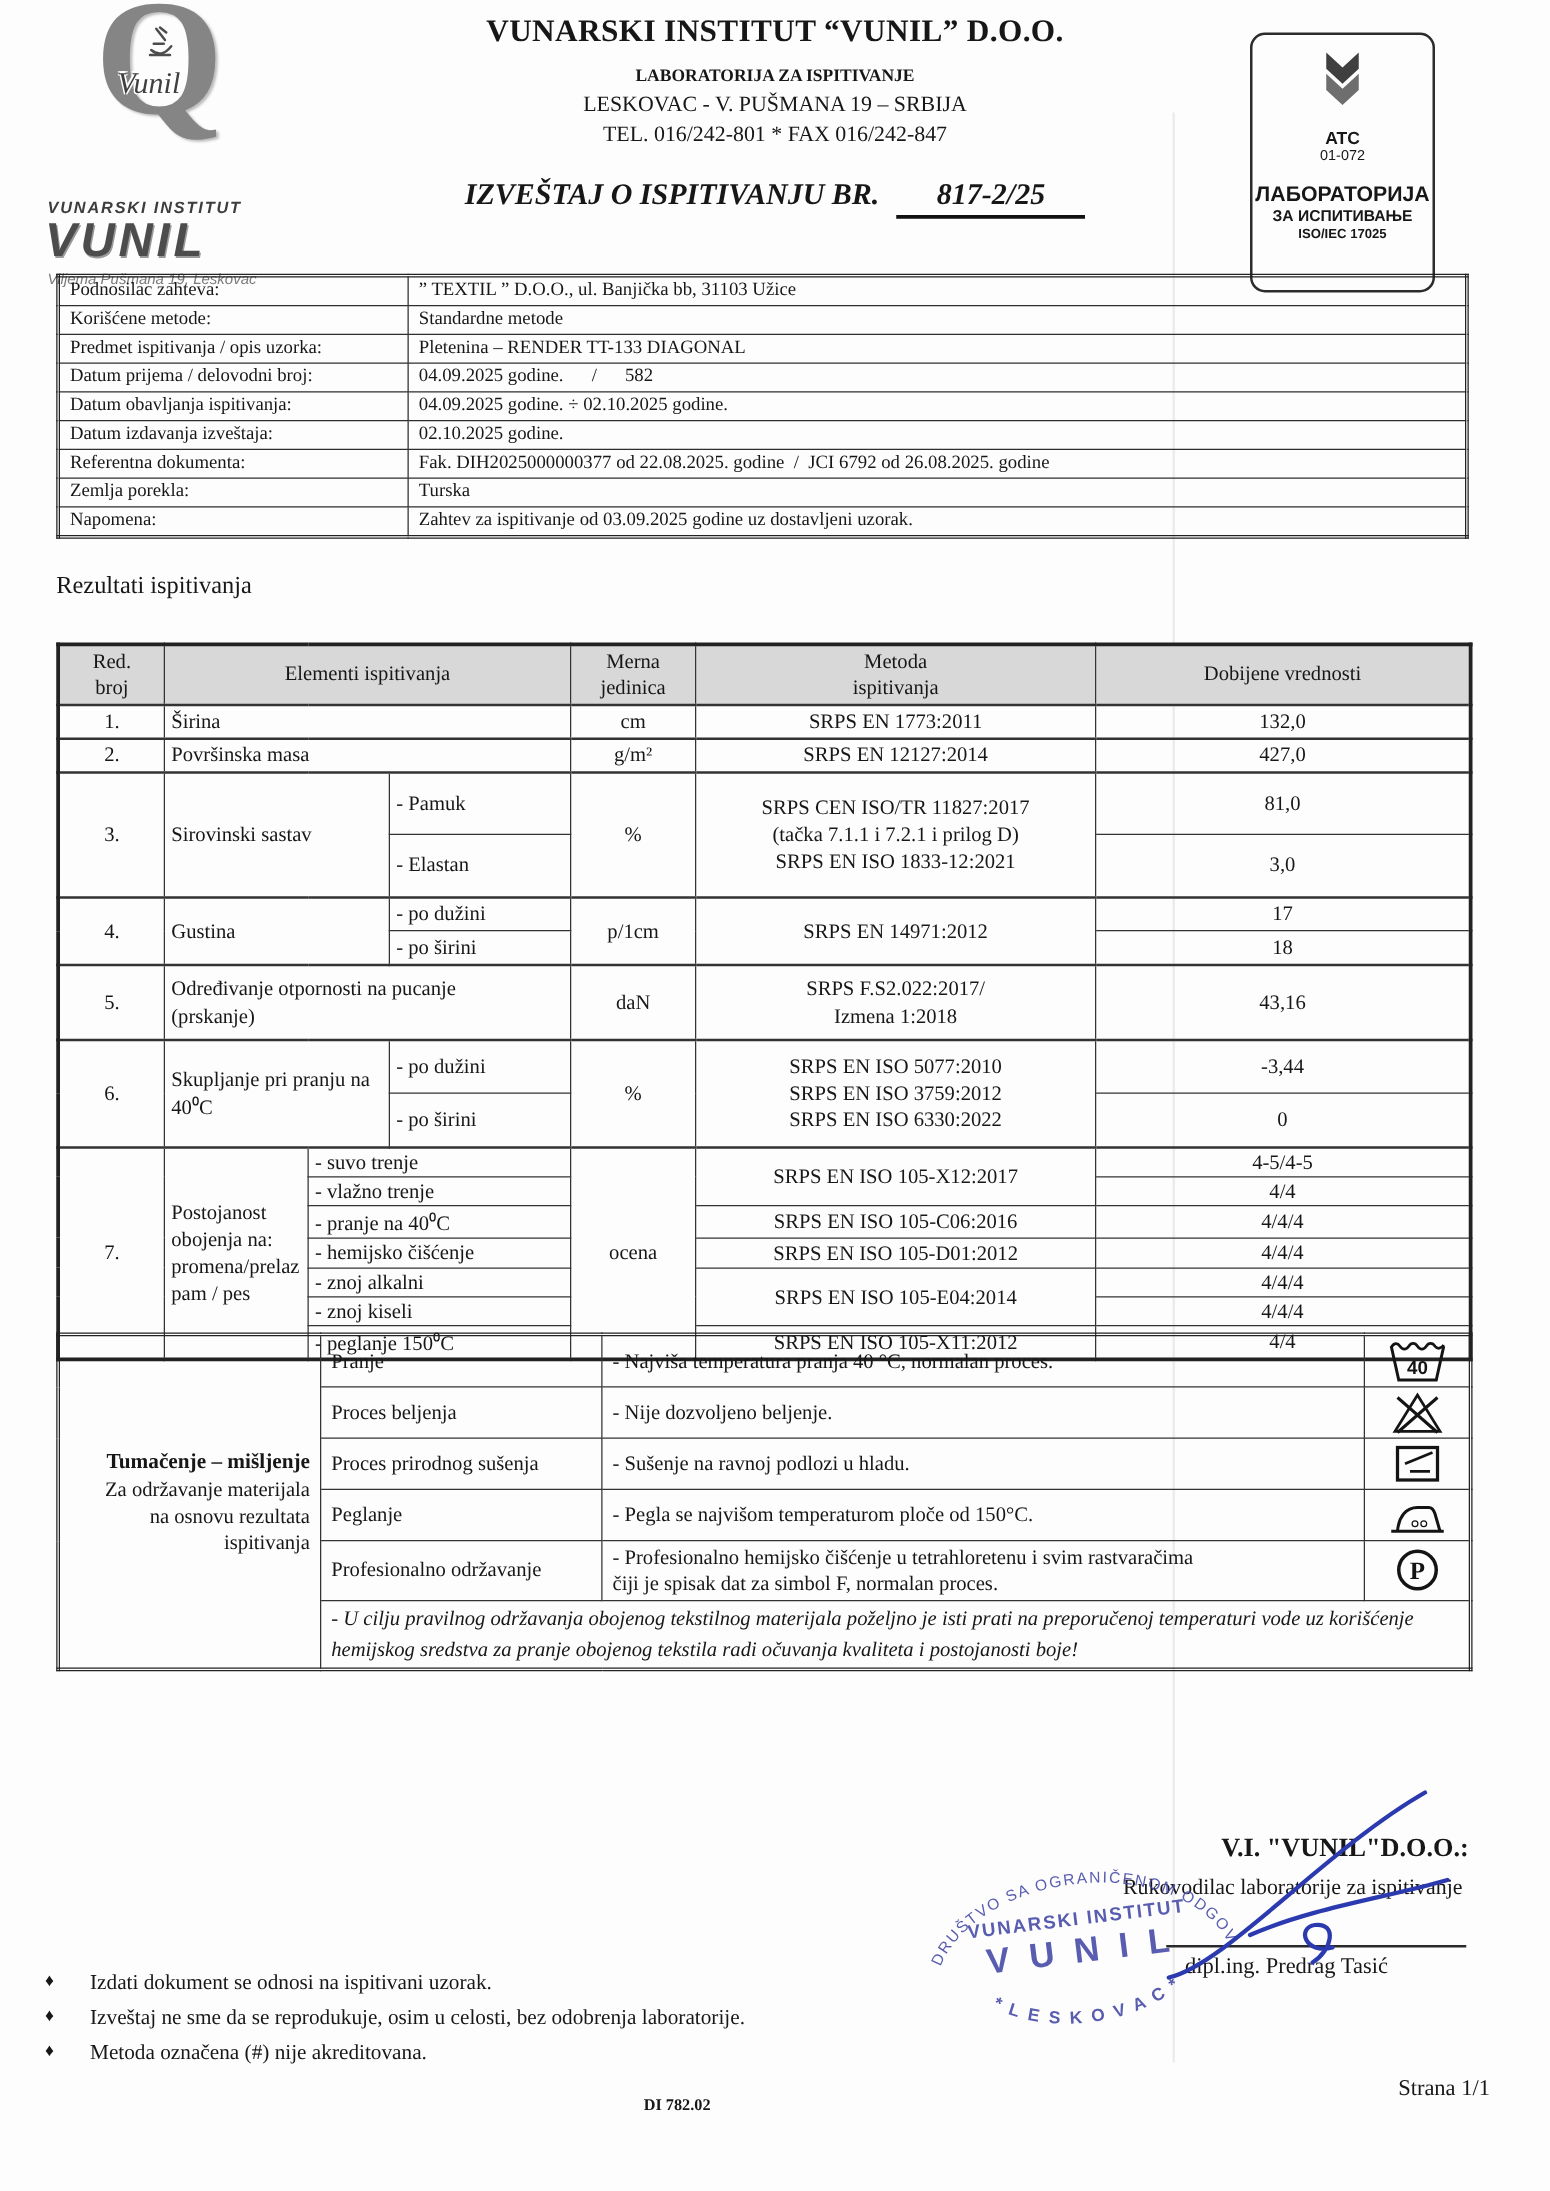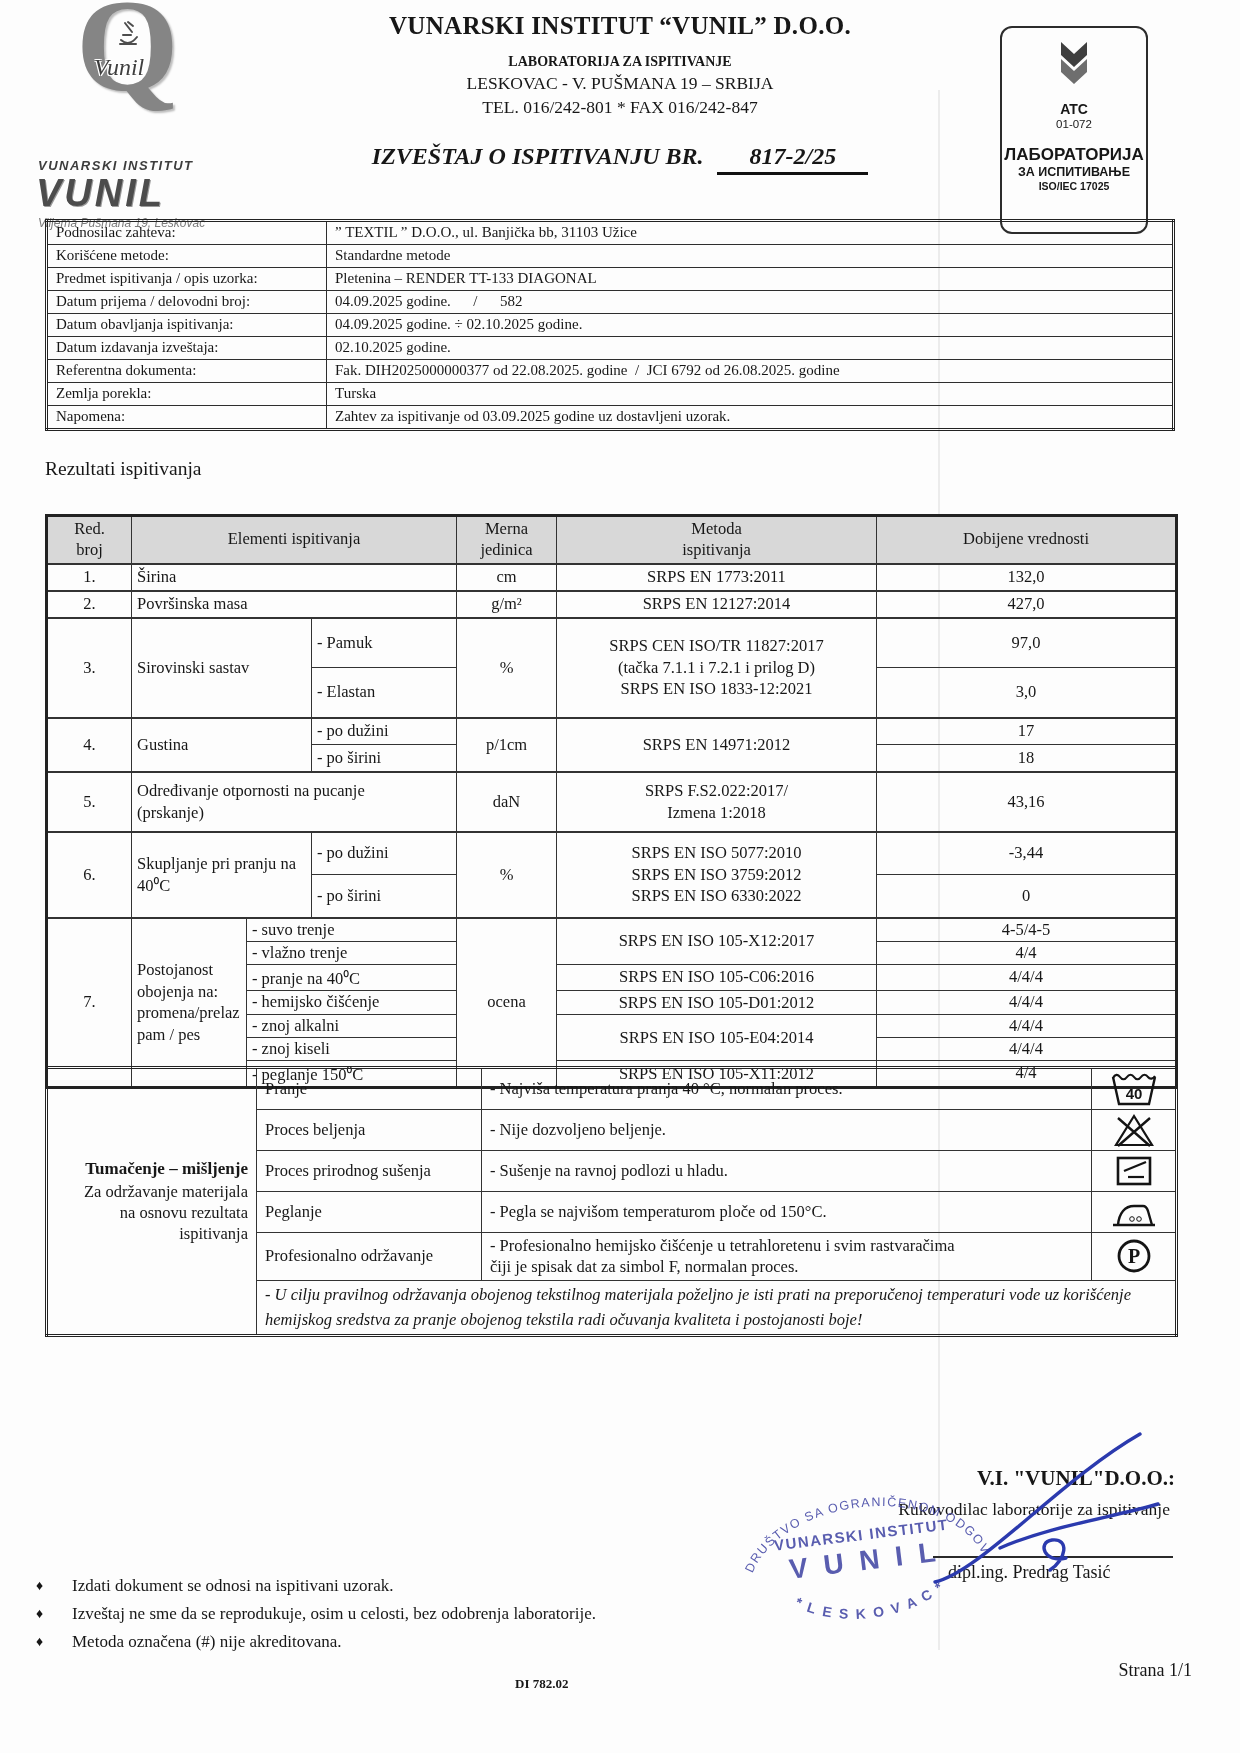--- a/index.html
+++ b/index.html
@@ -226,21 +226,21 @@
         <td class="c">427,0</td>
       </tr>
       <tr class="rh50 major">
         <td class="c" rowspan="2">3.</td>
         <td class="el" colspan="2" rowspan="2">Sirovinski sastav</td>
         <td class="sub">- Pamuk</td>
         <td class="c" rowspan="2">%</td>
         <td class="c m preline" rowspan="2">SRPS CEN ISO/TR 11827:2017
 (tačka 7.1.1 i 7.2.1 i prilog D)
 SRPS EN ISO 1833-12:2021</td>
-        <td class="c">97,0</td>
+        <td class="c">81,0</td>
       </tr>
       <tr class="rh50">
         <td class="sub">- Elastan</td>
         <td class="c">3,0</td>
       </tr>
       <tr class="rh27 major">
         <td class="c" rowspan="2">4.</td>
         <td class="el" colspan="2" rowspan="2">Gustina</td>
         <td class="sub">- po dužini</td>
         <td class="c" rowspan="2">p/1cm</td>

